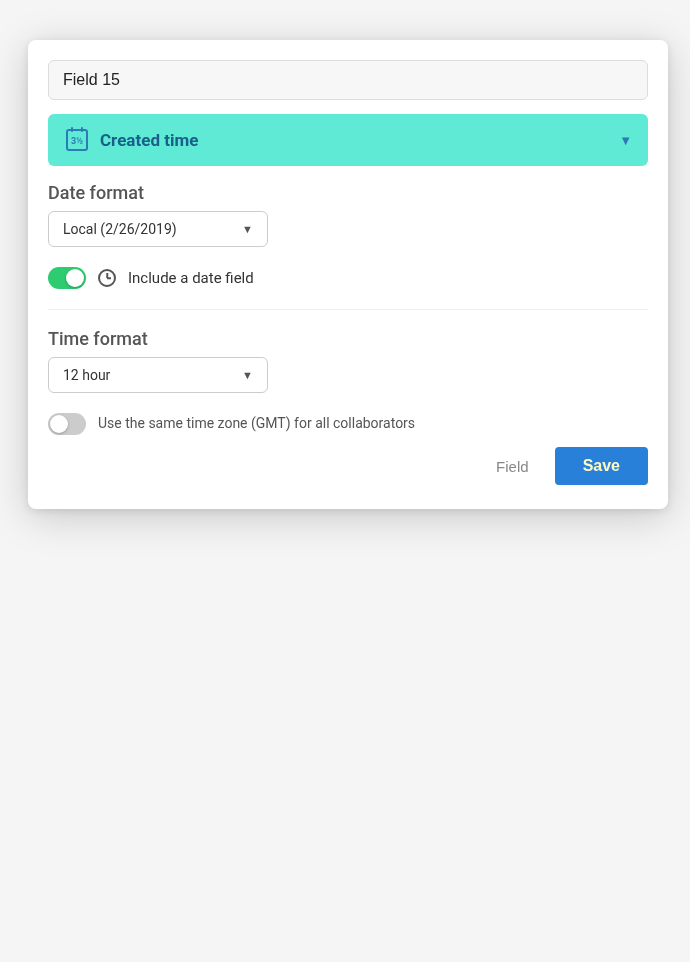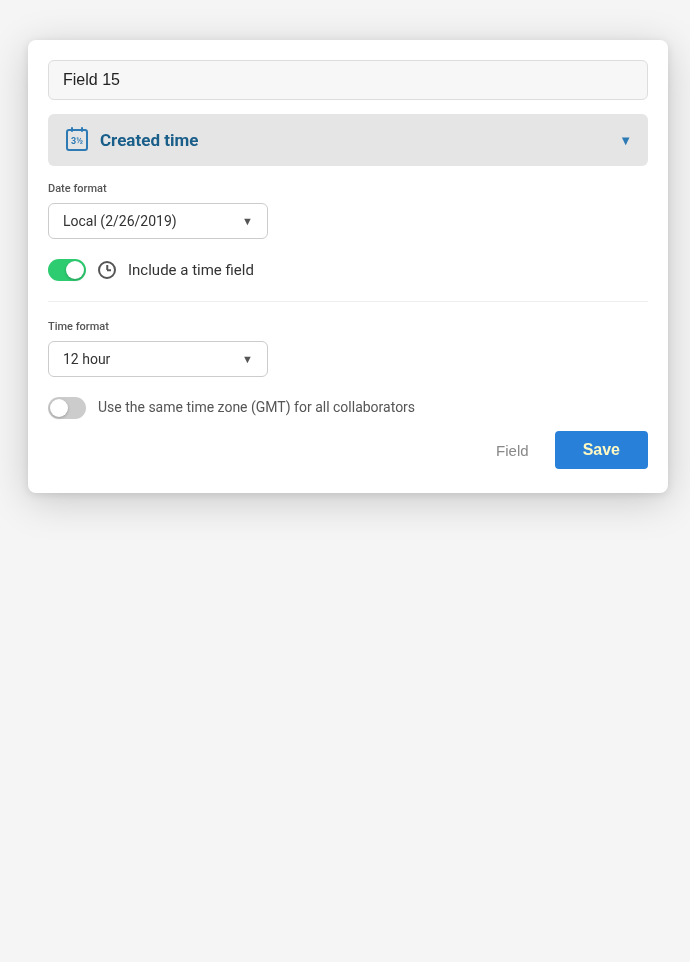--- a/index.html
+++ b/index.html
@@ -97,21 +97,21 @@
       margin-bottom: 14px;
       outline: none;
     }
 
     
     .field-type-selector {
       width: 100%;
       display: flex;
       align-items: center;
       gap: 10px;
-      background: #e5e5e5;
+      background: #5eead4;
       border-radius: 6px;
       padding: 13px 16px;
       margin-bottom: 16px;
       cursor: pointer;
     }
 
     .field-type-icon {
       font-size: 18px;
       color: #2d7ab5;
       display: flex;
@@ -136,21 +136,21 @@
     
     .description {
       font-size: 14px;
       color: #777;
       line-height: 1.55;
       margin-bottom: 20px;
     }
 
     
     .section-label {
-      font-size: 11px;
+      font-size: 18px;
       color: #555;
       font-weight: 500;
       margin-bottom: 8px;
     }
 
     
     .dropdown-select {
       display: flex;
       align-items: center;
       justify-content: space-between;
@@ -385,21 +385,21 @@
     <span>Local (2/26/2019)</span>
     <span class="chevron">▼</span>
   </div>
 
   
   <div class="toggle-row">
     <div class="toggle on">
       <div class="toggle-knob"></div>
     </div>
     <div class="clock-icon"></div>
-    <span class="toggle-label">Include a time field</span>
+    <span class="toggle-label">Include a date field</span>
   </div>
 
   <div class="divider"></div>
 
   
   <div class="section-label">Time format</div>
   <div class="dropdown-select">
     <span>12 hour</span>
     <span class="chevron">▼</span>
   </div>

